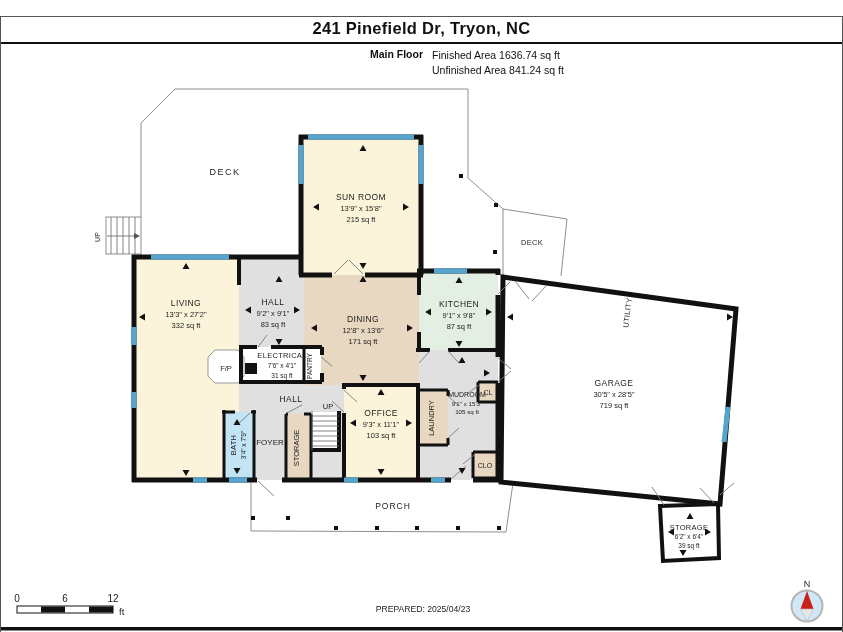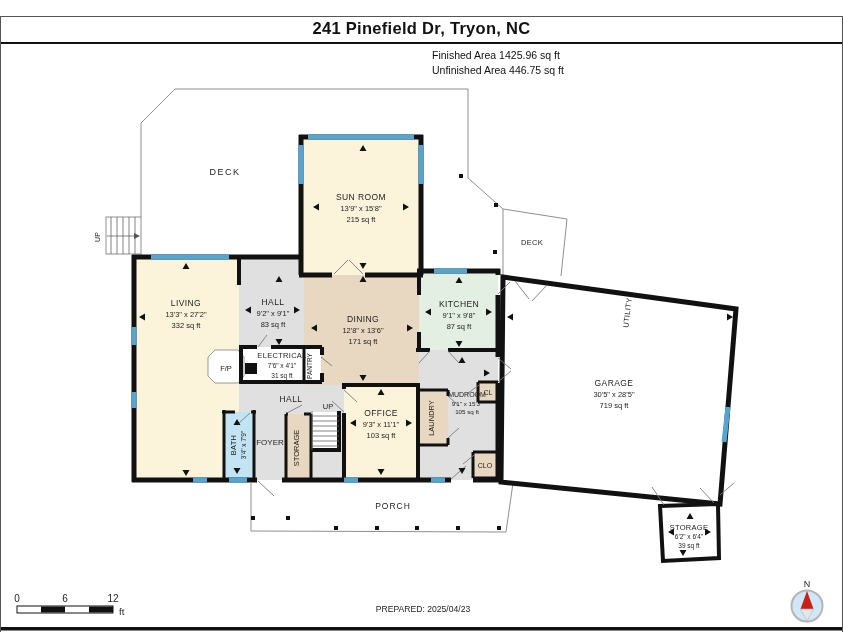--- a/index.html
+++ b/index.html
@@ -24,23 +24,24 @@
   .door{stroke:#7a7a7a;stroke-width:.9;fill:none;}
   .stair{stroke:#666;stroke-width:.8;fill:none;}
 </style>
 </head>
 <body>
 
 <div class="page">
 
   <div class="title">241 Pinefield Dr, Tryon, NC</div>
   <div class="rule"></div>
+  <div class="floor">Main Floor</div>
   <div class="areas">
-    <div>Finished Area 1425.96 sq ft</div>
-    <div>Unfinished Area 446.75 sq ft</div>
+    <div>Finished Area 1636.74 sq ft</div>
+    <div>Unfinished Area 841.24 sq ft</div>
   </div>
 
   <svg width="843" height="632" viewBox="0 0 843 632" style="position:absolute;top:0;left:0;">
 
     <path class="thin" d="M140,106 L174,72 H467 V161 L502,192 M140,106 V200 M140,237 V241 M502,192 L566,202 L560,259 M502,192 V259"></path>
     <path class="thin" d="M250,466 V514 L505,515 L512,466"></path>
 
     <rect x="105" y="200" width="35" height="37" fill="#fff" class="thin"></rect>
     <path class="stair" d="M110,200 V237 M116,200 V237 M122,200 V237 M128,200 V237 M134,200 V237 M106,219 H133"></path>
     <polygon points="139,219 133,216 133,222" fill="#555"></polygon>

